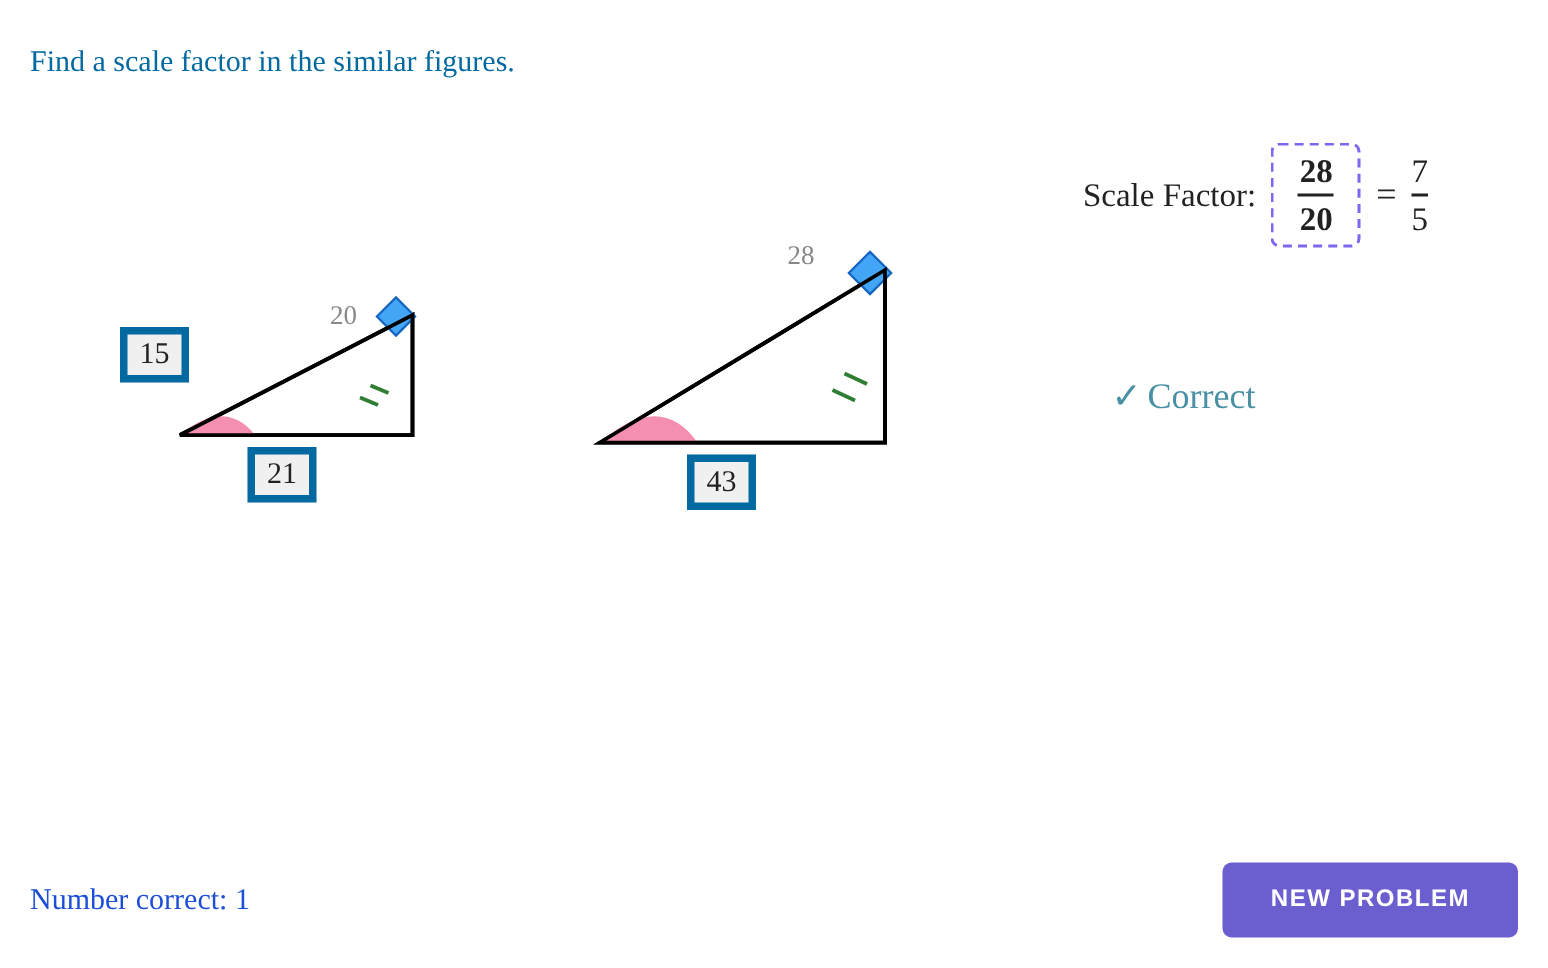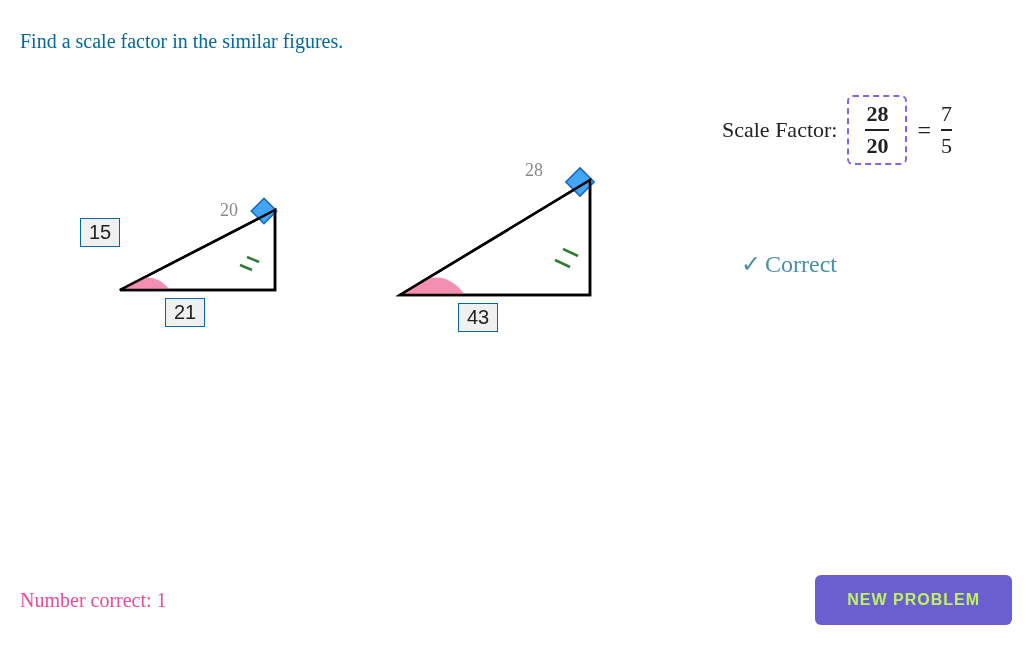--- a/index.html
+++ b/index.html
@@ -105,26 +105,26 @@
       left: 0;
       right: 0;
       display: flex;
       justify-content: space-between;
       align-items: center;
       padding: 0 20px;
     }
 
     .number-correct {
       font-size: 20px;
-      color: #ec4899;
+      color: #1d4ed8;
     }
 
     .new-problem-btn {
       background: #6B5FCF;
-      color: #bef264;
+      color: #ffffff;
       border: none;
       border-radius: 6px;
       padding: 16px 32px;
       font-size: 16px;
       font-weight: bold;
       letter-spacing: 1px;
       cursor: pointer;
       text-transform: uppercase;
     }
 
@@ -134,23 +134,23 @@
       font-size: 18px;
       color: #888;
       font-family: 'Georgia', serif;
     }
 
     .label-box {
       position: absolute;
       font-size: 20px;
       color: #222;
       background: #f0f0f0;
-      border: 1px solid #0369a1;
+      border: 5px solid #0369a1;
       padding: 2px 8px;
-      font-family: Liberation Sans, sans-serif;
+      font-family: Liberation Serif, serif;
     }
   </style>
 </head>
 <body>
 
 <div class="instruction">Find a scale factor in the similar figures.</div>
 
 <div style="position:absolute; top:180px; left:80px;">
   
   <svg width="200" height="140">

